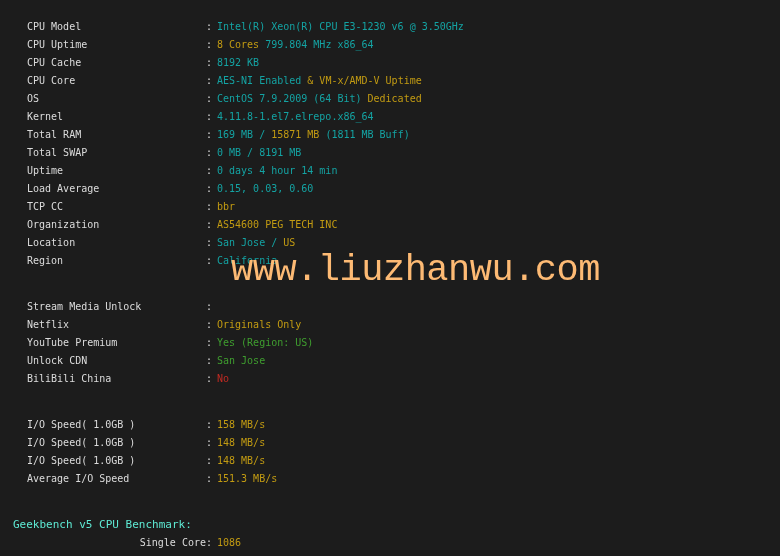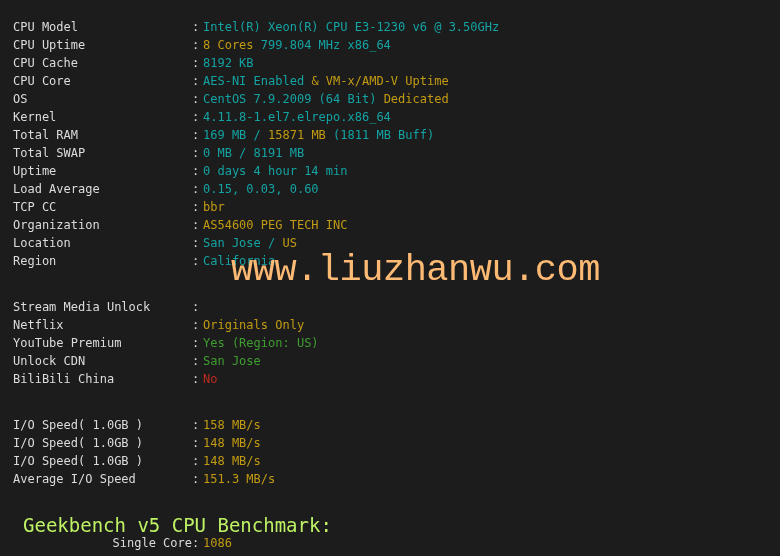--- a/index.html
+++ b/index.html
@@ -17,25 +17,26 @@
     position: relative;
     width: 780px;
     height: 556px;
     background: #1c1c1c;
     padding: 0;
     box-sizing: border-box;
   }
   .row {
     height: 18px;
     line-height: 18px;
-    font-size: 12px;
+    font-size: 10px;
     white-space: pre;
     padding-left: 13px;
     box-sizing: border-box;
     letter-spacing: 0px;
+    margin-left: 14px;
   }
   .sep-row {
     height: 18px;
     line-height: 18px;
     padding-left: 5px;
     font-size: 13.5px;
     white-space: pre;
     color: #9a9a9a;
     overflow: hidden;
     box-sizing: border-box;
@@ -60,24 +61,24 @@
     display: inline-block;
     vertical-align: top;
   }
   .c-teal  { color: #14a3a3; }
   .c-gold  { color: #c29b12; }
   .c-green { color: #3f9e2f; }
   .c-red   { color: #c02a22; }
   .plain-row {
     height: 18px;
     line-height: 18px;
-    font-size: 19px;
+    font-size: 11px;
     white-space: pre;
-    padding-left: 23px;
-    color: #bef264;
+    padding-left: 13px;
+    color: #5eead4;
     box-sizing: border-box;
   }
   .spacer { height: 6px; }
   .spacer-sm { height: 4px; }
   #watermark {
     position: absolute;
     left: 231px;
     top: 250px;
     font-family: Liberation Mono, monospace;
     font-size: 37px;

